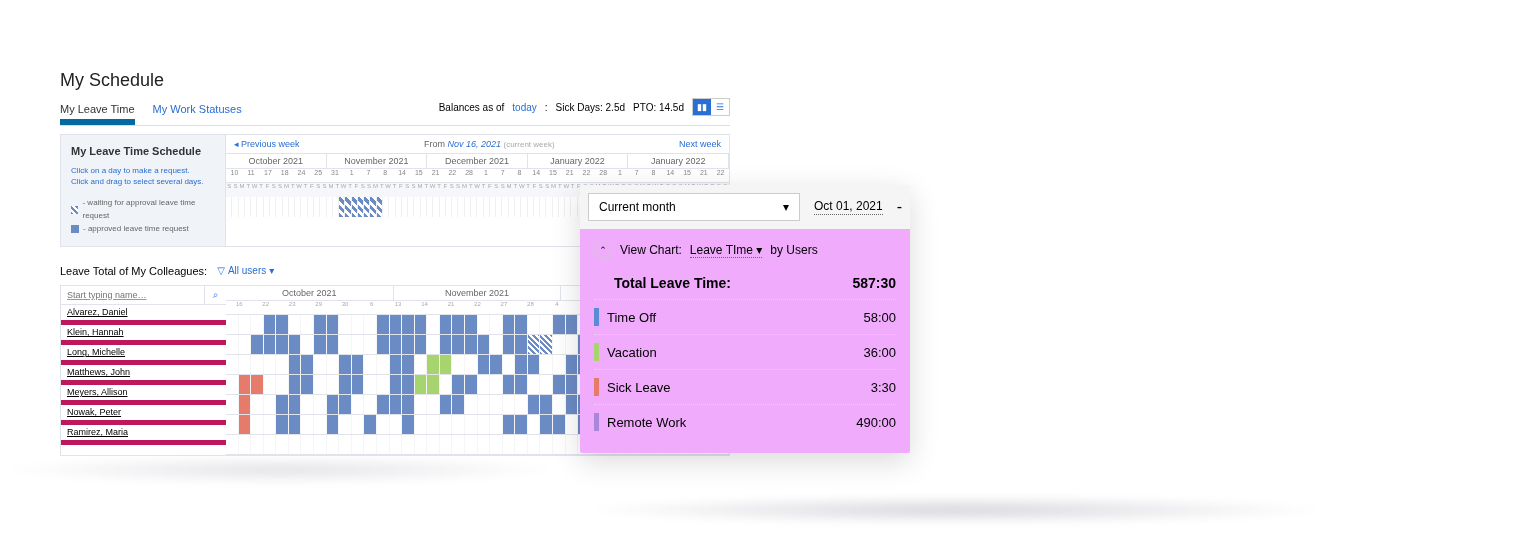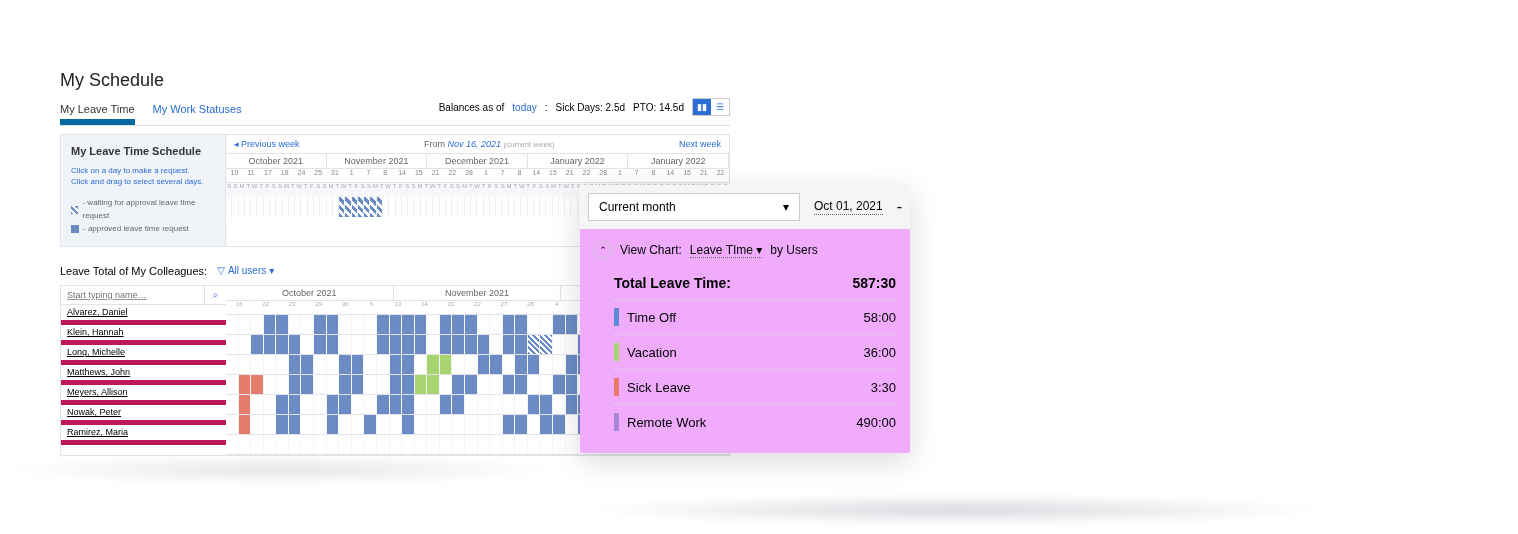--- a/index.html
+++ b/index.html
@@ -70,21 +70,21 @@
 
 
 .right-panel { position:absolute; left:580px; top:185px; width:330px; background:#f0abfc; box-shadow: 0 8px 30px rgba(0,0,0,0.15); border-radius:2px; padding:14px; }
 .rp-header { display:flex; align-items:center; gap:14px; margin-bottom:12px; background:#f5f5f5; padding:8px; margin:-14px -14px 12px -14px; }
 .rp-select { flex:1; background:#fff; border:1px solid #ccc; padding:6px 10px; font-size:12px; display:flex; justify-content:space-between; align-items:center; cursor:pointer; }
 .rp-date { font-size:12px; border-bottom:1px dotted #666; padding-bottom:1px; }
 .rp-chart-row { display:flex; align-items:center; gap:8px; font-size:12px; margin-bottom:12px; }
 .rp-collapse { width:18px; height:18px; border:1px solid #ccc; border-radius:50%; display:flex; align-items:center; justify-content:center; font-size:9px; cursor:pointer; }
 .rp-chart-type { border-bottom:1px dotted #666;text-align:right; }
 .rp-total-row { display:flex; justify-content:space-between; font-size:14px; font-weight:bold; padding:4px 0 8px 20px; }
-.rp-item { display:flex; align-items:center; justify-content:space-between; padding:8px 0; border-top:1px dotted #ddd; margin-left:20px; font-size:13px; }
+.rp-item { display:flex; align-items:center; justify-content:space-between; padding:8px 0; border-top:1px dotted #ddd; font-size:13px; }
 .rp-item-left { display:flex; align-items:center; gap:8px; }
 .rp-sw { width:5px; height:18px; }
 
 
 .noise { position:absolute; left:580px; top:495px; width:750px; height:30px;
   background: radial-gradient(ellipse at center, rgba(0,0,40,0.15), transparent 70%);
   filter: blur(3px); z-index:-1; }
 .noise2 { position:absolute; left:0px; top:455px; width:560px; height:30px;
   background: radial-gradient(ellipse at center, rgba(0,0,40,0.1), transparent 70%);
   filter: blur(3px); z-index:-1; }

